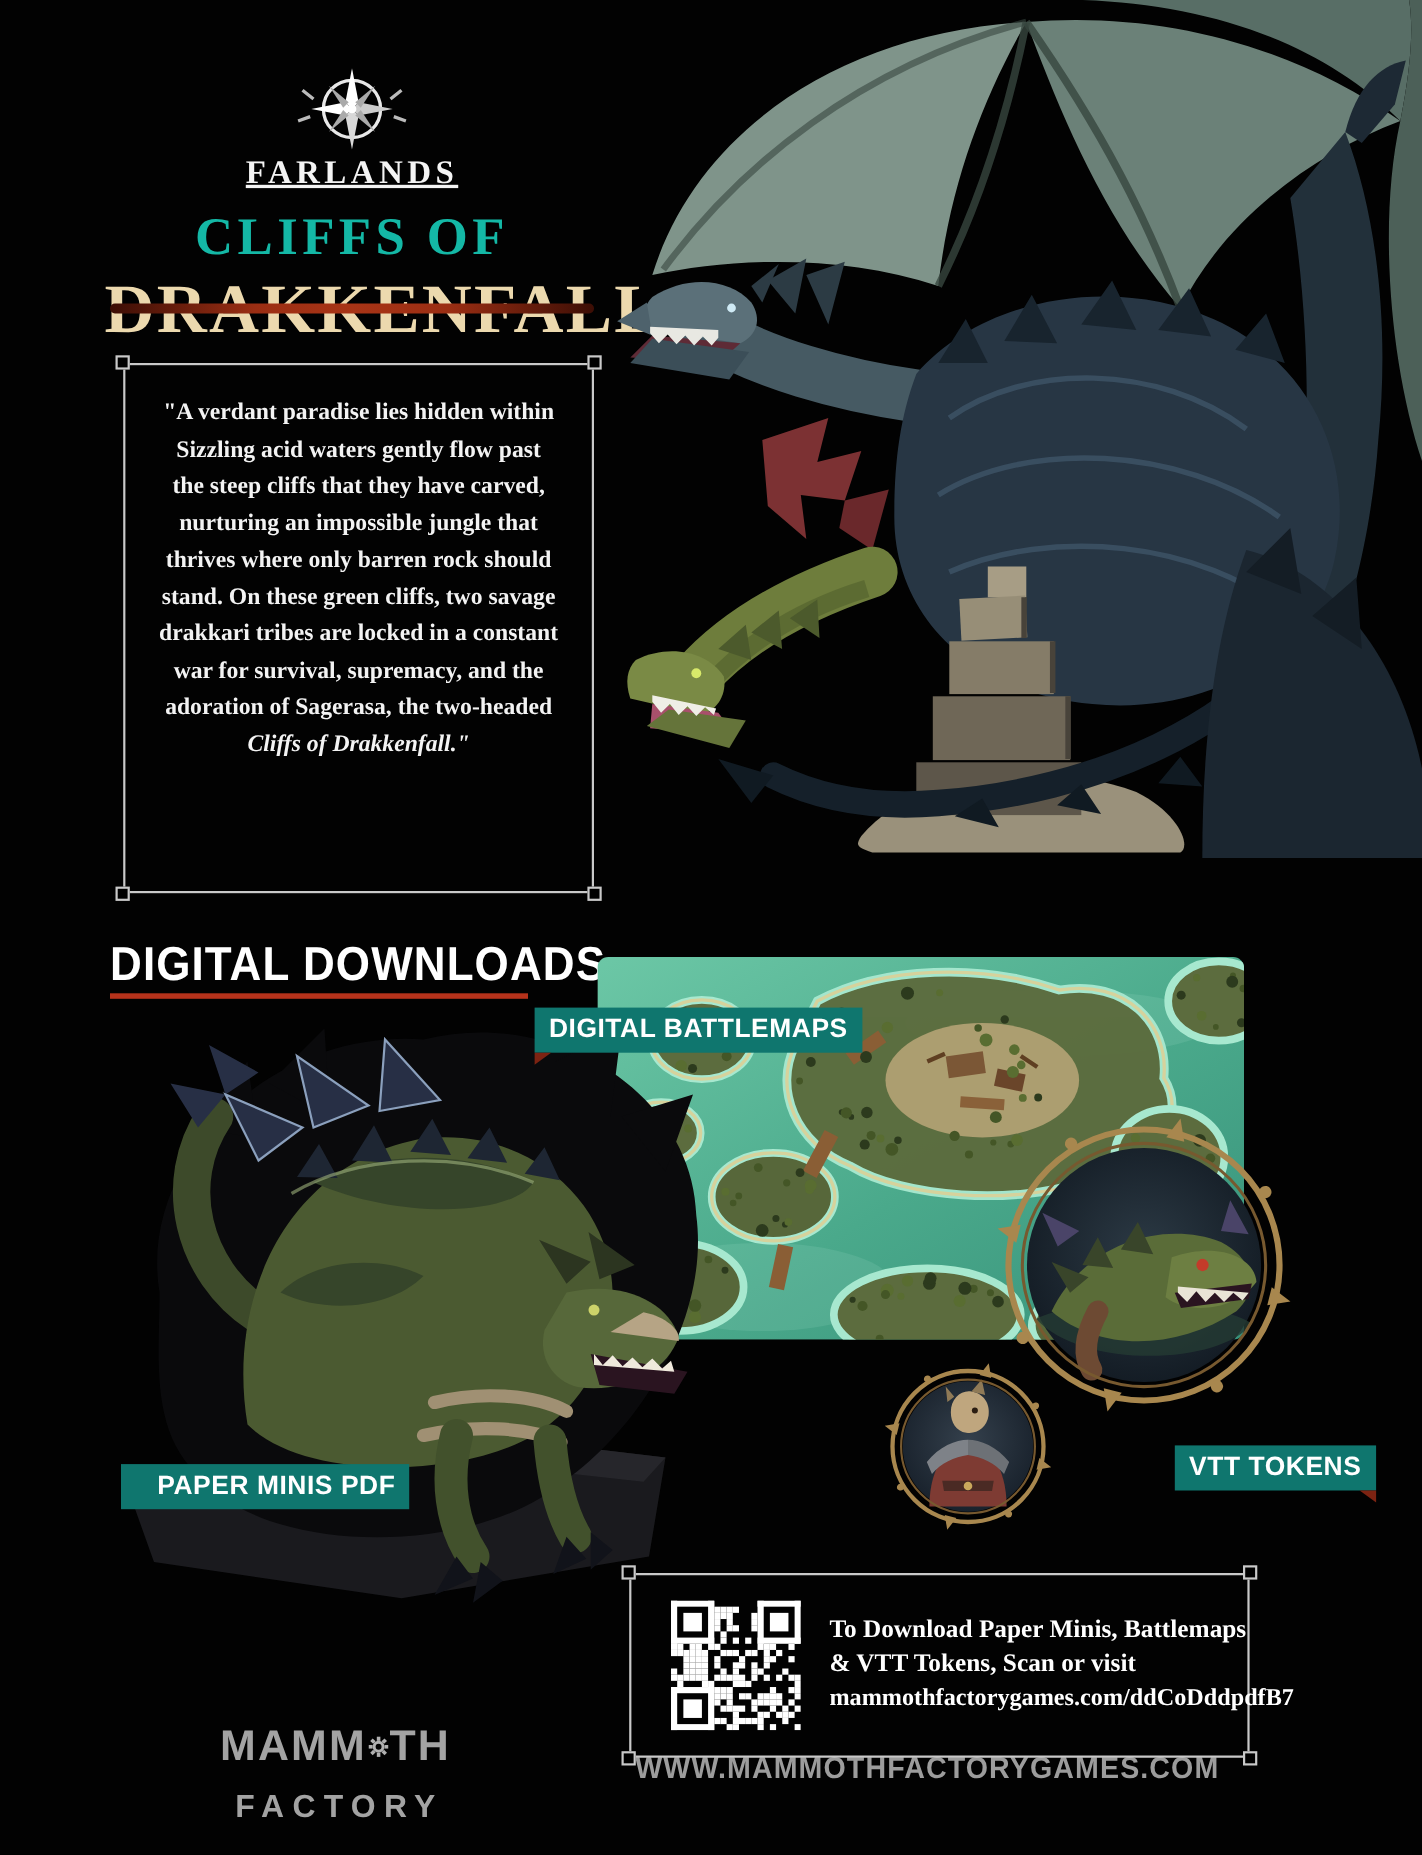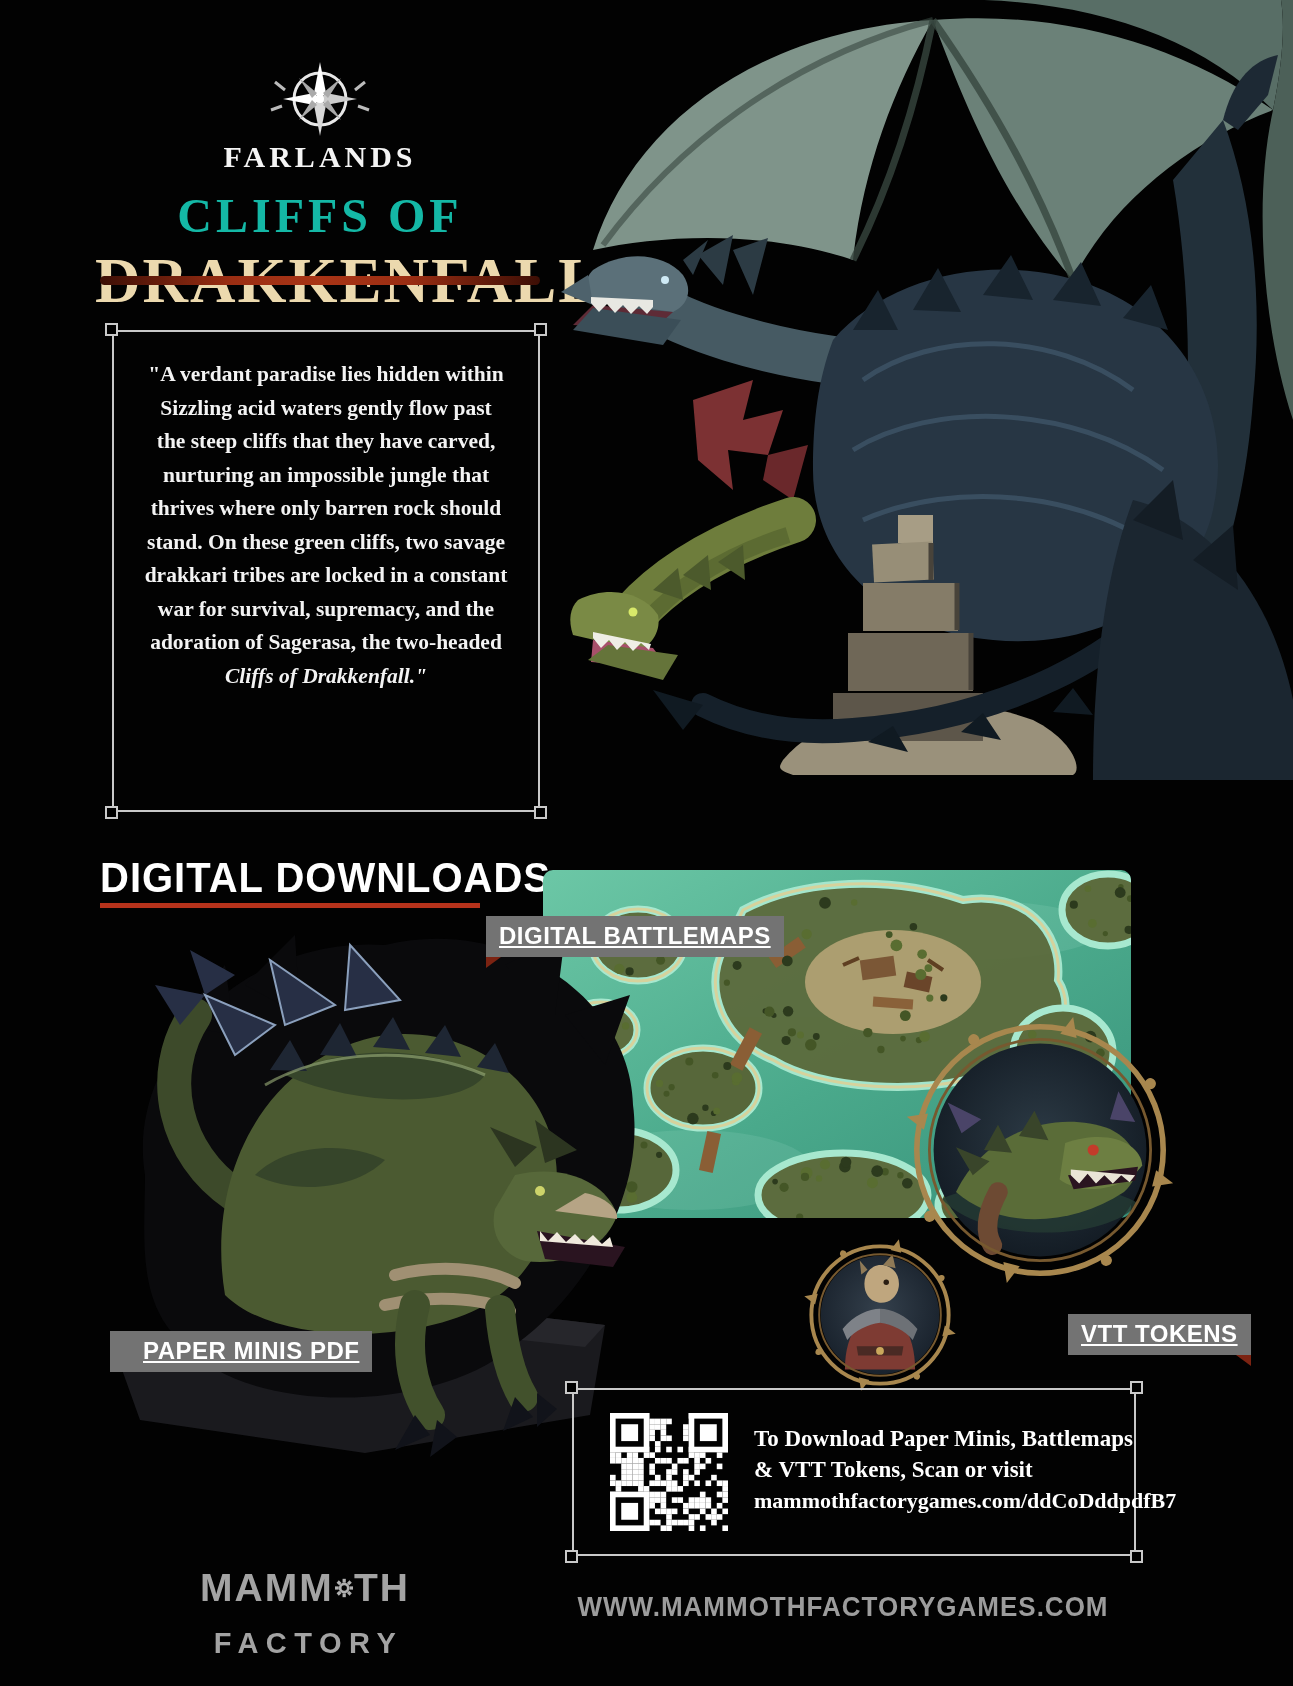--- a/index.html
+++ b/index.html
@@ -2,61 +2,61 @@
 <html><head>
 <meta charset="utf-8">
 <style>
   html,body{margin:0;padding:0;background:#000;}
   #page{position:relative;width:1293px;height:1686px;background:#020202;overflow:hidden;
         font-family:"Liberation Sans",sans-serif;}
   
   #title-block{position:absolute;left:95px;top:60px;width:450px;text-align:center;color:#fff;}
   #compass{display:block;margin:0 auto;}
   #farlands{font-family:"Liberation Serif",serif;font-weight:700;font-size:30px;letter-spacing:4px;
-            color:#f4f4f4;margin-top:2px;}
+            color:#f4f4f4;margin-top:2px;text-decoration:underline;}
   #title1{font-family:"Liberation Serif",serif;font-weight:700;font-size:48px;letter-spacing:4px;
           color:#14b8a6;margin-top:14px;}
   #title2{font-family:"Liberation Serif",serif;font-weight:700;font-size:63px;letter-spacing:2px;
           color:#ecd9ae;margin-top:2px;}
   #title-rule{position:absolute;left:5px;top:214px;width:440px;height:9px;border-radius:5px;
           background:linear-gradient(90deg,#3c0e05,#9b2e13 30%,#a83416 50%,#9b2e13 70%,#3c0e05);}
   #title-rule-wrap{position:absolute;left:95px;top:62px;width:450px;height:230px;pointer-events:none;}
   
   .ornate{position:absolute;border:2px solid #c9c9c9;background:transparent;}
   .corner{position:absolute;width:9px;height:9px;border:2px solid #c9c9c9;background:#000;}
   .c-tl{left:-9px;top:-9px}.c-tr{right:-9px;top:-9px}.c-bl{left:-9px;bottom:-9px}.c-br{right:-9px;bottom:-9px}
   
   #quote-box{left:112px;top:330px;width:424px;height:478px;}
   #quote-text{position:absolute;left:6px;top:26px;width:412px;text-align:center;
       font-family:"Liberation Serif",serif;font-weight:700;font-size:21.5px;line-height:33.5px;color:#f3f3f3;}
   #quote-text .closing{font-style:italic;}
   
   #dd-heading{position:absolute;left:100px;top:853px;color:#fff;font-weight:700;font-size:40px;
       letter-spacing:1px;transform:scaleY(1.08);transform-origin:left top;}
   #dd-rule{position:absolute;left:100px;top:903px;width:380px;height:5px;background:#b5321b;}
-  .tag{position:absolute;background:#737373;color:#fff;font-weight:700;font-size:24px;
-       letter-spacing:.5px;padding:6px 13px 7px;white-space:nowrap;z-index:30;text-decoration:underline;}
+  .tag{position:absolute;background:#0f766e;color:#fff;font-weight:700;font-size:24px;
+       letter-spacing:.5px;padding:6px 13px 7px;white-space:nowrap;z-index:30;}
   .tag .fold{position:absolute;width:0;height:0;bottom:-11px;}
   #tag-battlemaps{left:486px;top:916px;}
   #tag-battlemaps .fold{left:0;border-top:11px solid #7c2312;border-right:15px solid transparent;}
   #tag-minis{left:110px;top:1331px;padding-left:33px;}
   #tag-vtt{left:1068px;top:1314px;}
   #tag-vtt .fold{right:0;border-top:11px solid #7c2312;border-left:15px solid transparent;}
   
   #battlemap{position:absolute;left:543px;top:870px;width:588px;height:348px;border-radius:10px;
       overflow:hidden;z-index:5;}
   
   #dragon-art{position:absolute;left:533px;top:0;z-index:1;}
   #mini-art{position:absolute;left:85px;top:875px;z-index:10;}
   
   .token{position:absolute;z-index:20;}
   #token-big{left:900px;top:1010px;width:280px;height:280px;}
   #token-small{left:802px;top:1237px;width:156px;height:156px;}
   
-  #qr-box{left:572px;top:1388px;width:560px;height:164px;border-radius:3px;z-index:25;}
+  #qr-box{left:572px;top:1430px;width:560px;height:164px;border-radius:3px;z-index:25;}
   #qr-code{position:absolute;left:36px;top:23px;width:118px;height:118px;}
   #qr-lines{position:absolute;left:180px;top:33px;font-family:"Liberation Serif",serif;
       font-weight:700;color:#fff;font-size:23px;line-height:31px;}
   #qr-lines .url{font-size:22px;}
   
   #mf-logo{position:absolute;left:200px;top:1566px;width:210px;text-align:center;color:#a3a3a3;}
   #mf-top{font-weight:700;font-size:39px;letter-spacing:2px;display:flex;align-items:center;justify-content:center;}
   #mf-top svg{margin:0 1px;}
   #mf-bottom{font-weight:700;font-size:29px;letter-spacing:7.5px;margin-top:17px;text-indent:7px;}
   #website{position:absolute;left:433px;top:1592px;width:820px;text-align:center;color:#9c9c9c;

